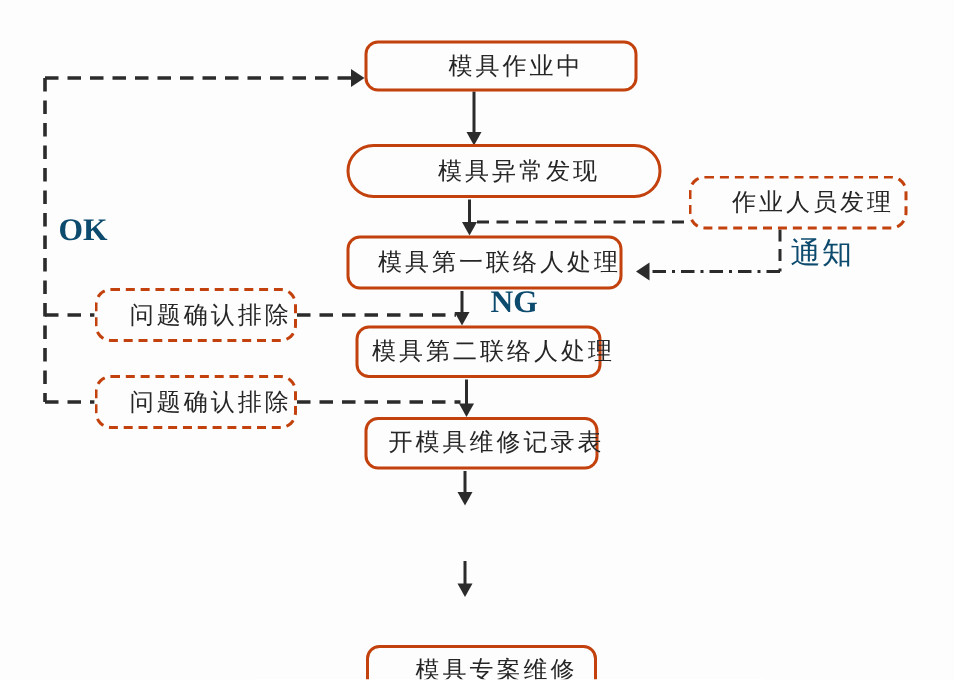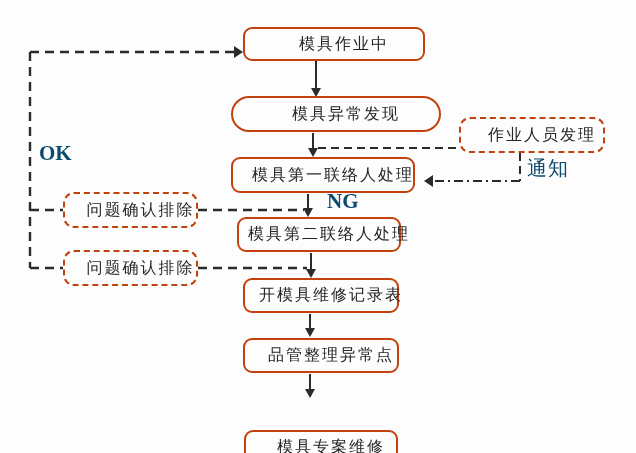--- a/index.html
+++ b/index.html
@@ -108,21 +108,20 @@
       <polygon points="234,46 234,58 243,52"></polygon>
       <polygon points="433,175 433,187 424,181"></polygon>
     </g>
   </svg>
 
   <div class="node" id="n0">模具作业中</div>
   <div class="node" id="n1">模具异常发现</div>
   <div class="node" id="n2">模具第一联络人处理</div>
   <div class="node" id="n3">模具第二联络人处理</div>
   <div class="node" id="n4">开模具维修记录表</div>
-  <div class="node" id="n5">品管整理异常点</div>
   <div class="node" id="n6">模具专案维修</div>
 
   <div class="node dashed" id="q1">问题确认排除</div>
   <div class="node dashed" id="q2">问题确认排除</div>
   <div class="node dashed" id="rb">作业人员发理</div>
 
   <div class="edge-label latin" id="lbl-ok">OK</div>
   <div class="edge-label latin" id="lbl-ng">NG</div>
   <div class="edge-label cjk" id="lbl-notify">通知</div>
 

